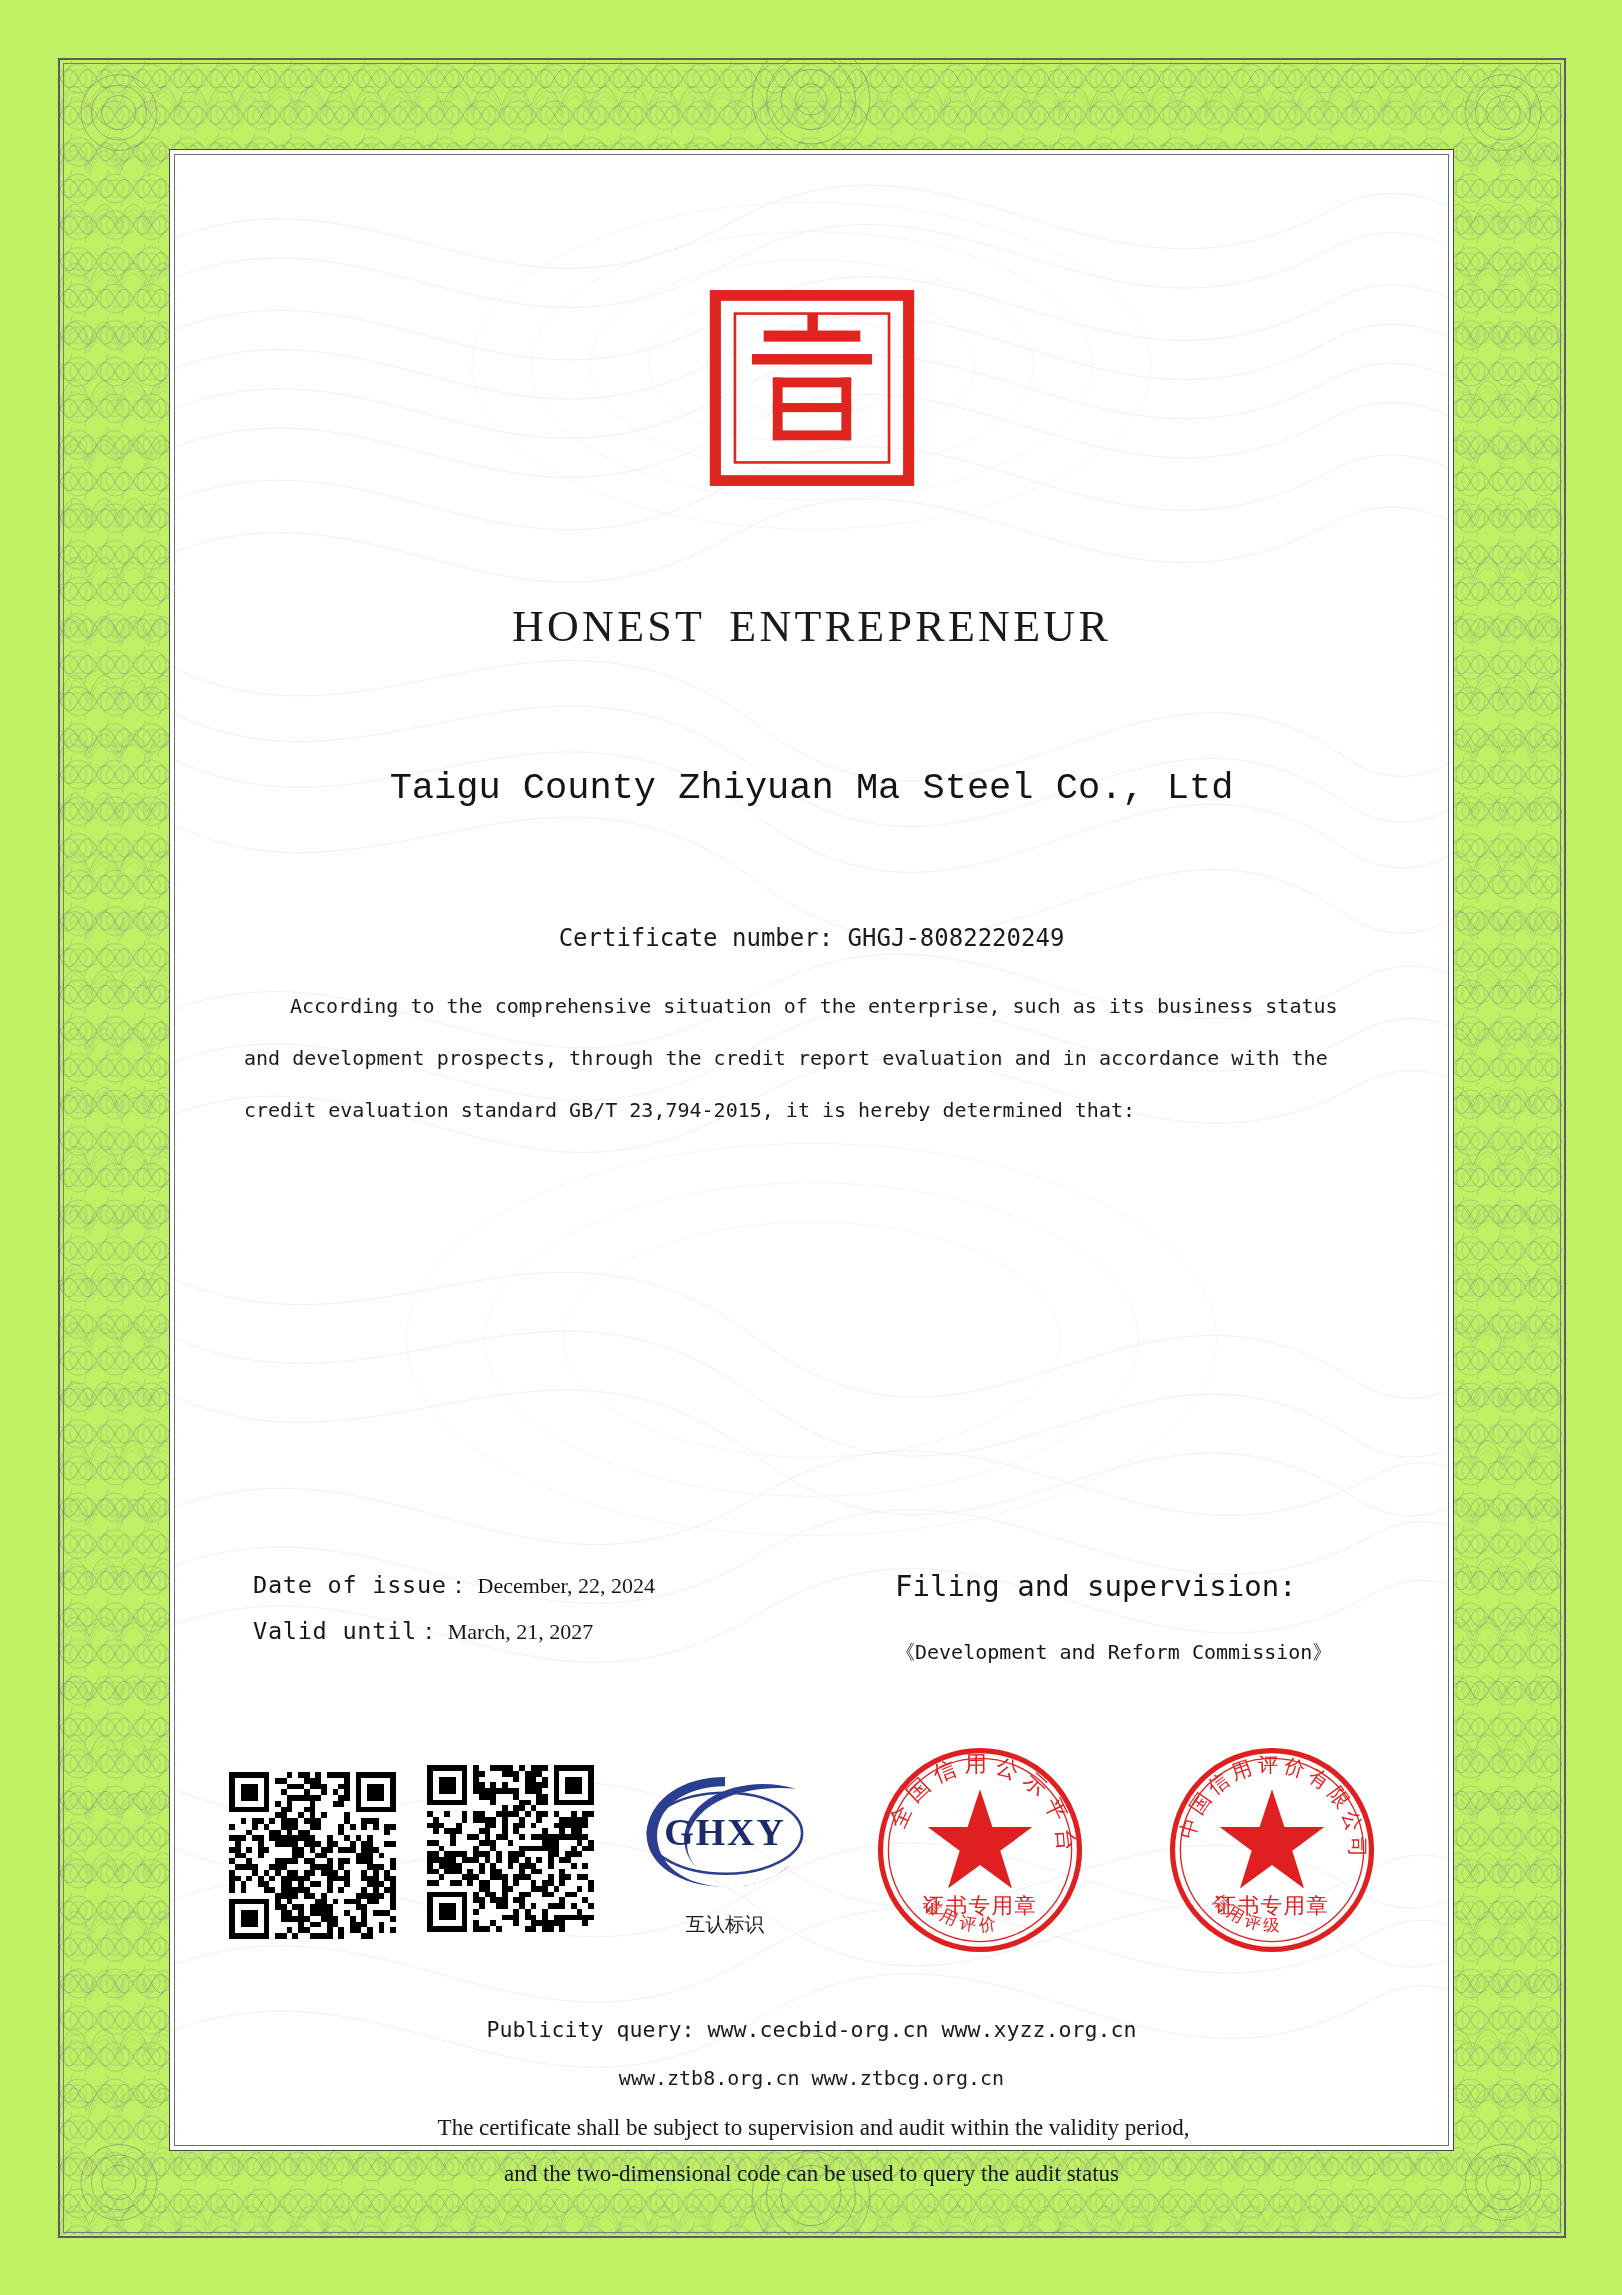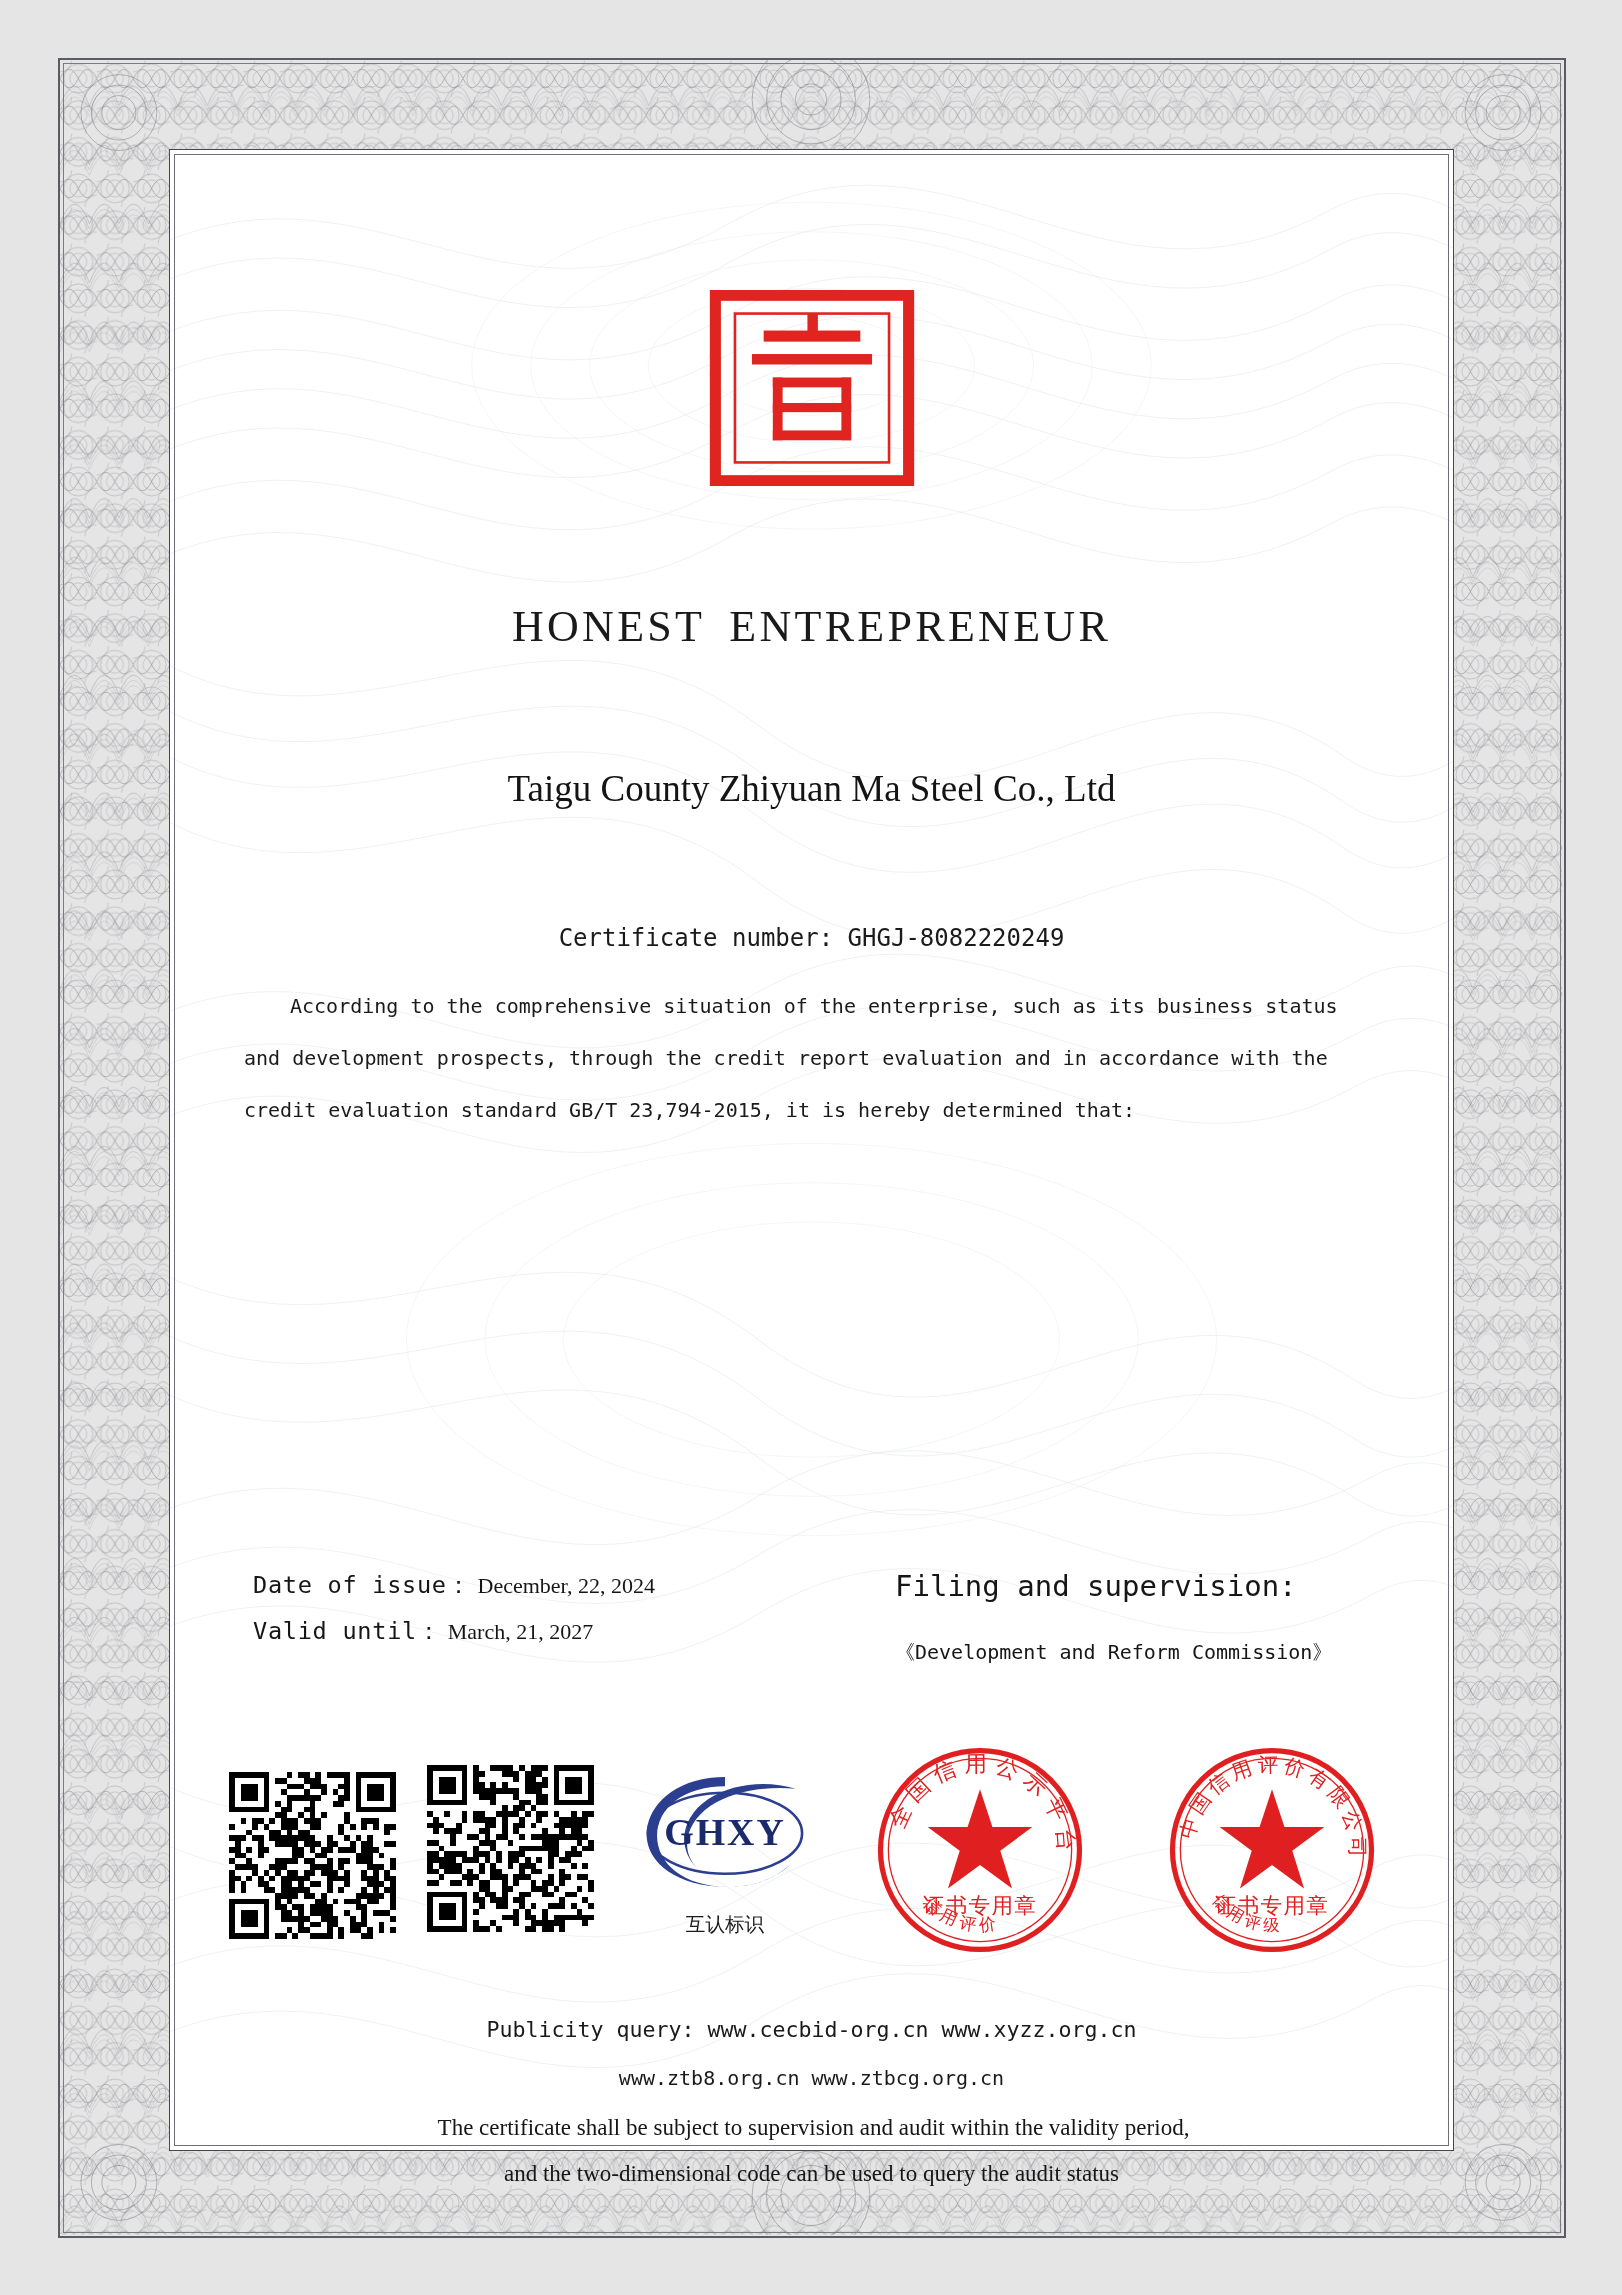--- a/index.html
+++ b/index.html
@@ -14,21 +14,21 @@
     position: relative;
     overflow: hidden;
   }
 
   
   .certificate {
     position: absolute;
     left: 0; top: 0;
     width: 1623px;
     height: 2295px;
-    background: #e5e5e5;
+    background: #bef264;
   }
 
   .border-outer {
     position: absolute;
     left: 58px; top: 58px;
     width: 1508px;
     height: 2180px;
     border: 2px solid #5b5b63;
     box-sizing: border-box;
   }
@@ -106,21 +106,21 @@
     word-spacing: 10.5px;
   }
 
   .company {
     position: absolute;
     top: 618px;
     left: 0; right: 0;
     text-align: center;
     font-size: 37px;
     color: #141414;
-    font-family: Liberation Serif, serif;
+    font-family: Liberation Mono, monospace;
     letter-spacing: 0px;
   }
 
   .cert-number {
     position: absolute;
     top: 775px;
     left: 0; right: 0;
     text-align: center;
     font-size: 24px;
     color: #1a1a1a;

